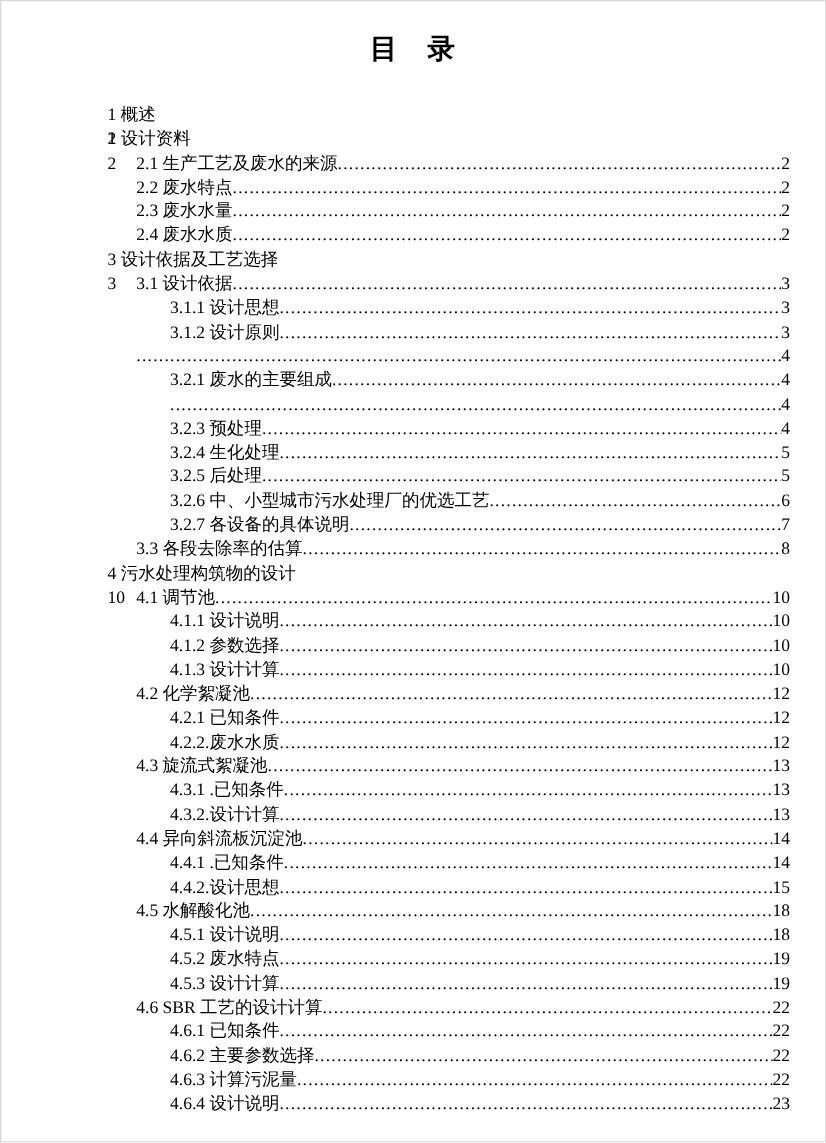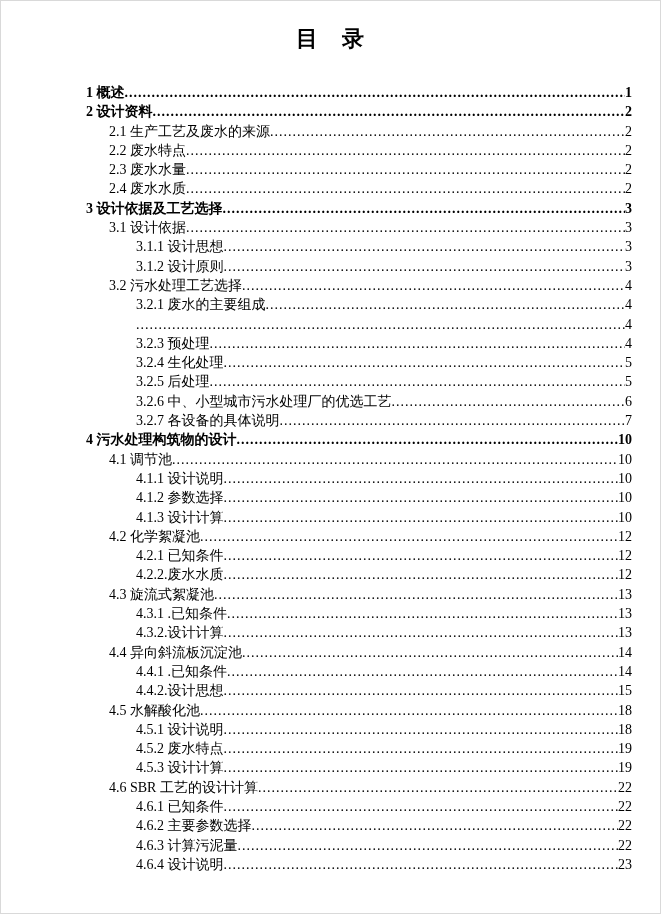--- a/index.html
+++ b/index.html
@@ -31,21 +31,21 @@
   }
   .toc-line {
     display: flex;
     align-items: baseline;
     line-height: 19.3px;
     height: 19.3px;
     font-size: 14px;
     white-space: nowrap;
     cursor: pointer;
   }
-  .toc-line.lvl1 { font-weight: bold; padding-left: 0; }
+  .toc-line.lvl1 { font-weight: normal; padding-left: 0; flex-direction: column; }
   .toc-line.lvl2 { padding-left: 23px; }
   .toc-line.lvl3 { padding-left: 50px; }
   .toc-label {
     flex: 0 0 auto;
   }
   .toc-dots {
     flex: 1 1 auto;
     overflow: hidden;
     white-space: nowrap;
     min-width: 8px;
@@ -109,21 +109,20 @@
     <span class="toc-label">3.1.1 设计思想</span>
     <span class="toc-dots"></span>
     <span class="toc-page">3</span>
   </div>
       <div class="toc-line lvl3">
     <span class="toc-label">3.1.2 设计原则</span>
     <span class="toc-dots"></span>
     <span class="toc-page">3</span>
   </div>
       <div class="toc-line lvl2">
-    <span class="toc-label">3.2 污水处理工艺选择</span>
     <span class="toc-dots"></span>
     <span class="toc-page">4</span>
   </div>
       <div class="toc-line lvl3">
     <span class="toc-label">3.2.1 废水的主要组成</span>
     <span class="toc-dots"></span>
     <span class="toc-page">4</span>
   </div>
       <div class="toc-line lvl3">
     <span class="toc-dots"></span>
@@ -146,20 +145,25 @@
   </div>
       <div class="toc-line lvl3">
     <span class="toc-label">3.2.6 中、小型城市污水处理厂的优选工艺</span>
     <span class="toc-dots"></span>
     <span class="toc-page">6</span>
   </div>
       <div class="toc-line lvl3">
     <span class="toc-label">3.2.7 各设备的具体说明</span>
     <span class="toc-dots"></span>
     <span class="toc-page">7</span>
+  </div>
+      <div class="toc-line lvl2">
+    <span class="toc-label">3.3 各段去除率的估算</span>
+    <span class="toc-dots"></span>
+    <span class="toc-page">8</span>
   </div>
       <div class="toc-line lvl1">
     <span class="toc-label">4 污水处理构筑物的设计</span>
     <span class="toc-dots"></span>
     <span class="toc-page">10</span>
   </div>
       <div class="toc-line lvl2">
     <span class="toc-label">4.1 调节池</span>
     <span class="toc-dots"></span>
     <span class="toc-page">10</span>

